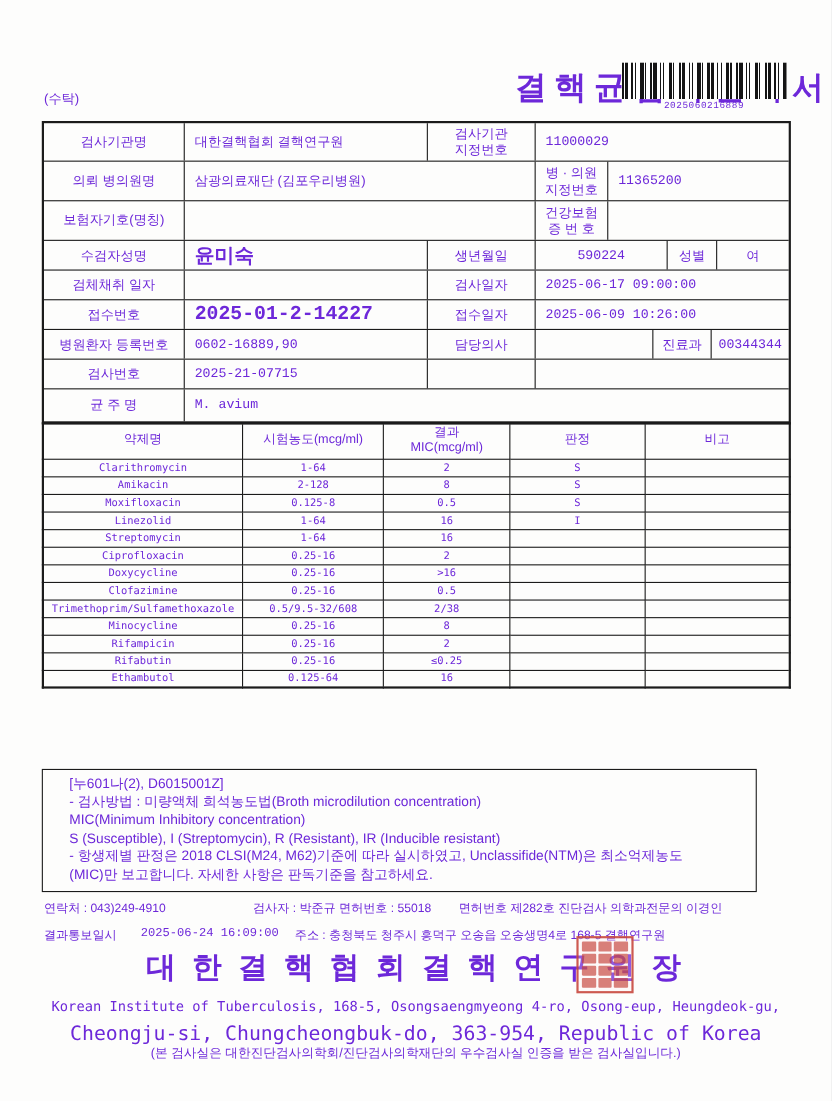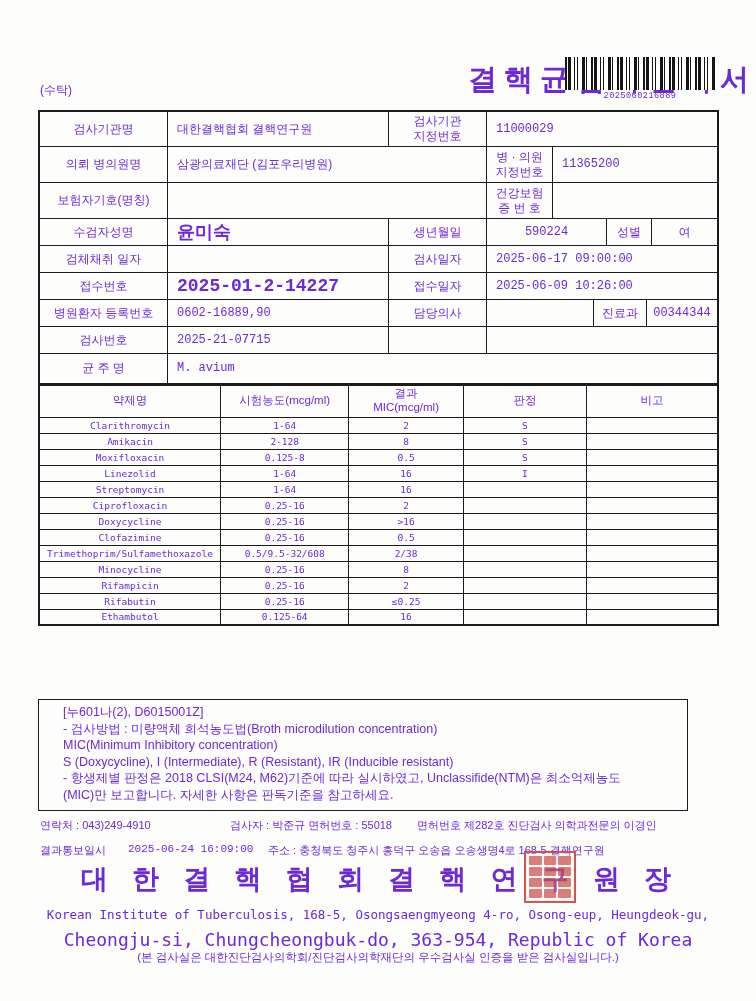--- a/index.html
+++ b/index.html
@@ -86,21 +86,21 @@
   .contact-row .seg1 { position:absolute; left:0; }
   .contact-row .seg2 { position:absolute; left:190px; }
   .contact-row .seg3 { position:absolute; left:377px; }
   .report-row { position:absolute; left:40px; top:843px; width:700px; font-size:11px; }
   .report-row .seg1 { position:absolute; left:0; }
   .report-row .seg2 { position:absolute; left:88px; }
   .report-row .seg3 { position:absolute; left:228px; }
   .org-name {
     position:absolute; left:0; right:0; top:861px; text-align:center;
     font-size:27px; font-weight:bold; letter-spacing:4px;
-    font-family:Liberation Mono, monospace;
+    font-family:Liberation Serif, serif;
   }
   .seal {
     position:absolute; left:524px; top:851px; width:52px; height:52px;
     border:2.5px solid rgba(196,62,52,0.85);
     display:grid; grid-template-columns:repeat(3,1fr); grid-template-rows:repeat(4,1fr);
     gap:2px; padding:3px; background:rgba(255,240,238,0.25);
   }
   .seal i { background:rgba(196,62,52,0.65); border-radius:1px; display:block; }
   .eng1 { position:absolute; left:0; right:0; top:907px; text-align:center; font-size:12.5px;
           font-family:"DejaVu Sans Mono","Liberation Mono",monospace; }
@@ -294,21 +294,21 @@
             <td></td>
           </tr>
         </tbody>
     </table>
   </div>
 
   <div class="notes-box">
     <div>[누601나(2), D6015001Z]</div>
     <div>- 검사방법 : 미량액체 희석농도법(Broth microdilution concentration)</div>
     <div>MIC(Minimum Inhibitory concentration)</div>
-    <div>S (Doxycycline), I (Intermediate), R (Resistant), IR (Inducible resistant)</div>
+    <div>S (Susceptible), I (Streptomycin), R (Resistant), IR (Inducible resistant)</div>
     <div>- 항생제별 판정은 2018 CLSI(M24, M62)기준에 따라 실시하였고, Unclassifide(NTM)은 최소억제농도</div>
     <div>(MIC)만 보고합니다. 자세한 사항은 판독기준을 참고하세요.</div>
   </div>
 
   <div class="contact-row">
     <span class="seg1">연락처 : 043)249-4910</span>
     <span class="seg2">검사자 : 박준규  면허번호 : 55018</span>
     <span class="seg3">면허번호 제282호 진단검사 의학과전문의 이경인</span>
   </div>
   <div class="report-row">

